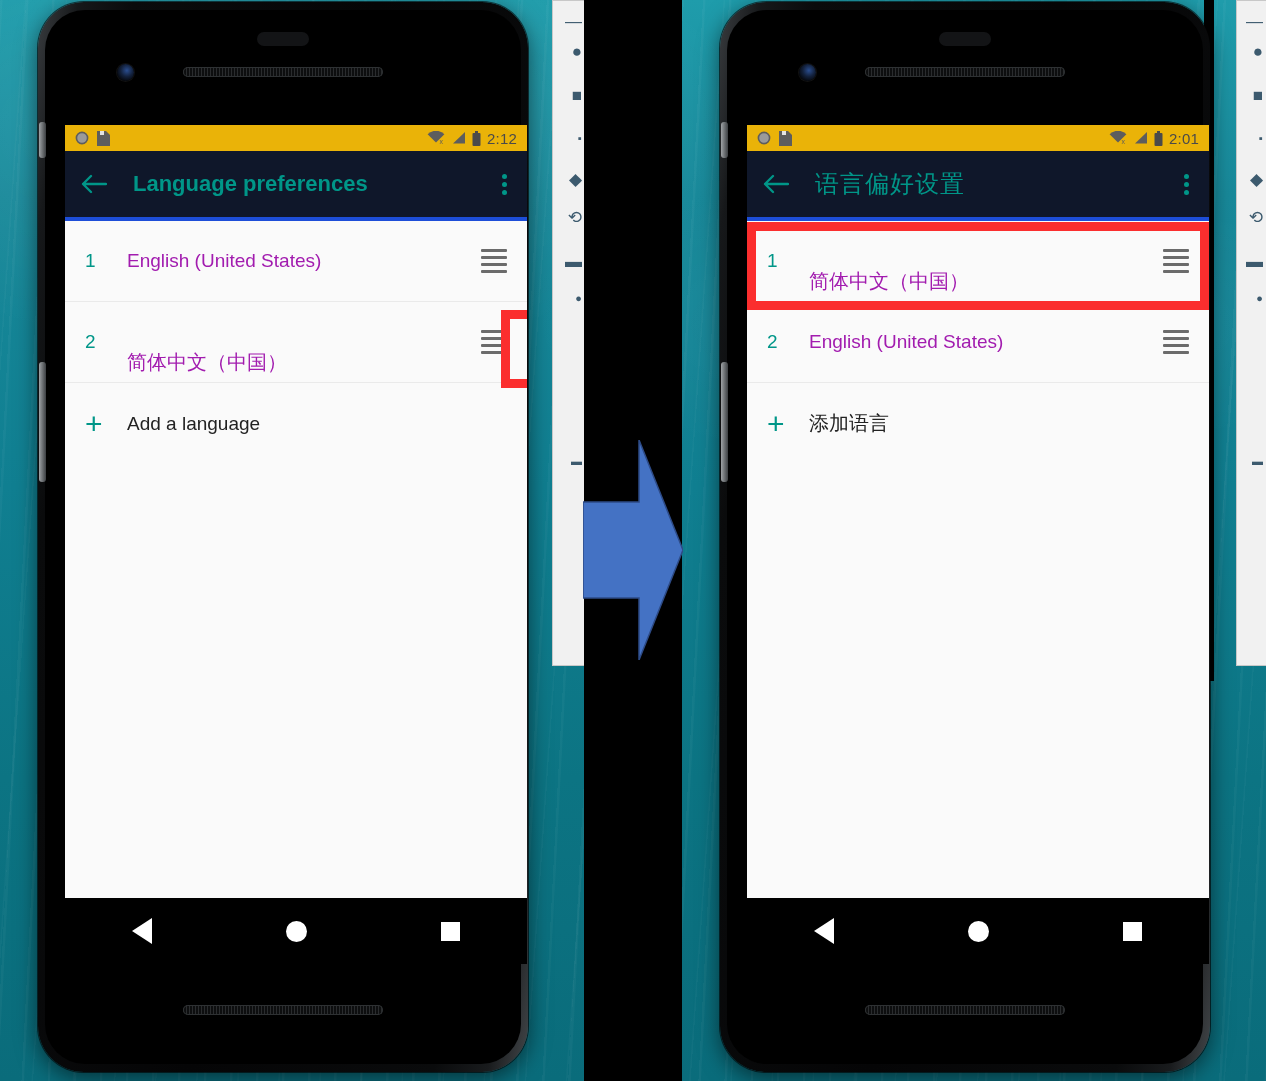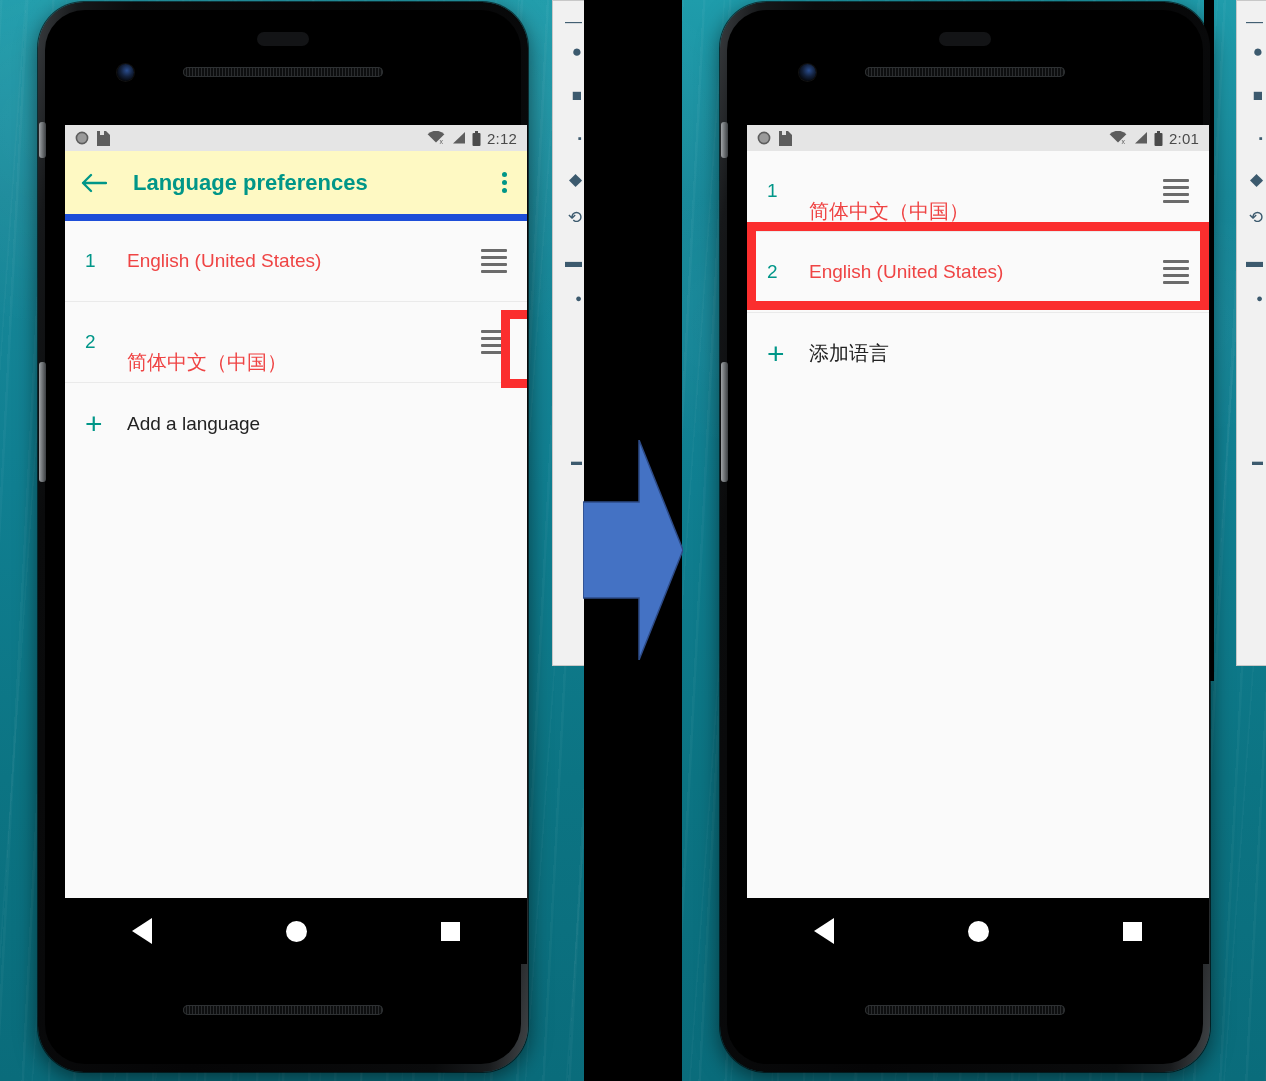--- a/index.html
+++ b/index.html
@@ -118,36 +118,36 @@
 
   
   .screen {
     position: absolute; left: 20px; top: 115px;
     width: 462px; height: 773px;
     background: #fafafa; z-index: 4; overflow: hidden;
   }
 
   
   .statusbar {
-    height: 26px; background: #e5e5e5;
+    height: 26px; background: #eab308;
     display: flex; align-items: center; padding: 0 10px;
     position: relative;
   }
   .sb-left { display: flex; align-items: center; gap: 8px; }
   .sb-right {
     margin-left: auto; display: flex; align-items: center; gap: 6px;
     color: #585858;
   }
   .sb-clock { font-size: 15px; color: #4a4a4a; letter-spacing: .2px; }
 
   
   .appbar {
-    height: 70px; background: #fef9c3;
+    height: 70px; background: #0f172a;
     display: flex; align-items: center; padding: 0 16px;
-    border-bottom: 7px solid #1d4ed8;
+    border-bottom: 4px solid #1d4ed8;
   }
   .back-arrow { color: #009688; width: 36px; display: flex; align-items: center; }
   .appbar-title {
     color: #009688; font-size: 22px; font-weight: bold;
     margin-left: 16px; white-space: nowrap;
   }
   .appbar-title.cjk { font-weight: normal; font-size: 24px; letter-spacing: 1px; }
   .overflow-dots {
     margin-left: auto; display: flex; flex-direction: column; gap: 3px;
     padding: 6px 4px;
@@ -155,21 +155,21 @@
   .overflow-dots i { width: 5px; height: 5px; border-radius: 50%; background: #009688; display: block; }
 
   
   .lang-row {
     height: 81px; display: flex; align-items: center;
     padding: 0 20px; background: #fafafa;
     border-bottom: 1px solid #eaeaea;
     position: relative;
   }
   .row-index { color: #009688; font-size: 19px; width: 42px; }
-  .row-label { font-size: 19px; color: #ef4444; }
+  .row-label { font-size: 19px; color: #a21caf; }
   .row-label.cjk { font-size: 20px; margin-top: 40px; }
   .drag-handle {
     margin-left: auto; width: 26px; display: flex; flex-direction: column;
     gap: 4px; padding: 2px 0;
   }
   .drag-handle i { display: block; height: 3px; background: #6b6b6b; border-radius: 1px; }
 
   .add-row {
     height: 81px; display: flex; align-items: center; padding: 0 20px;
     background: #fafafa;
@@ -370,20 +370,33 @@
                 <path d="M14 1 L14 12.5 L2 12.5 Z" fill="#5d5d5d"></path>
               </svg>
               <svg width="9" height="15" viewBox="0 0 9 15">
                 <rect x="3" y="0" width="3" height="2" fill="#4a4a4a"></rect>
                 <rect x="0.5" y="2" width="8" height="13" rx="1" fill="#4a4a4a"></rect>
               </svg>
               <span class="sb-clock">2:01</span>
             </div>
           </div>
 
+          <div class="appbar">
+            <span class="back-arrow">
+              <svg width="26" height="20" viewBox="0 0 26 20">
+                <path d="M10 2 L2 10 L10 18 M2 10 H25" stroke="#009688" stroke-width="2.3" fill="none" stroke-linecap="round" stroke-linejoin="round"></path>
+              </svg>
+            </span>
+            <span class="appbar-title cjk">语言偏好设置</span>
+            <span class="overflow-dots">
+              <i></i>
+                <i></i>
+                <i></i>
+            </span>
+          </div>
 
           <div class="lang-row">
             <span class="row-index">1</span>
             <span class="row-label cjk">简体中文（中国）</span>
             <span class="drag-handle">
                 <i></i>
                 <i></i>
                 <i></i>
                 <i></i>
               </span>

